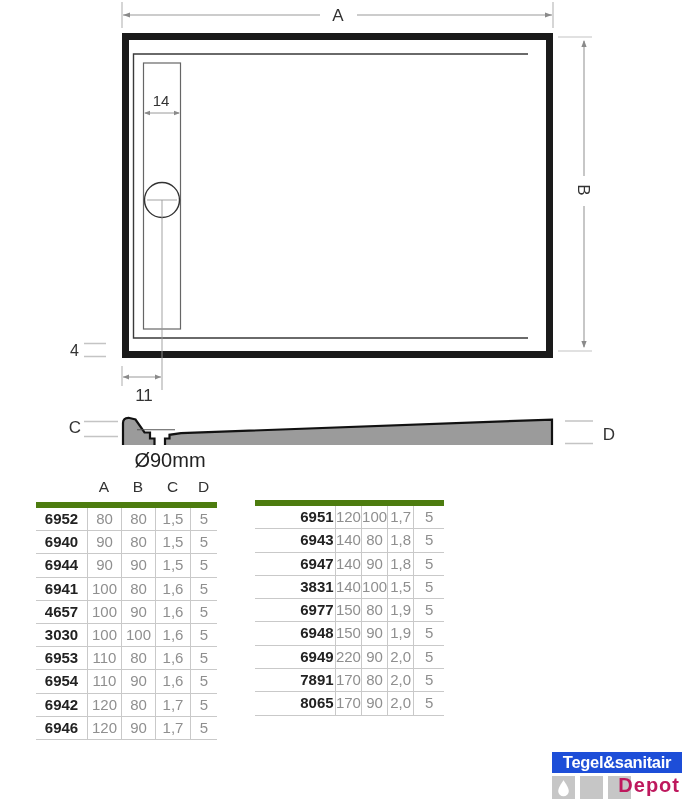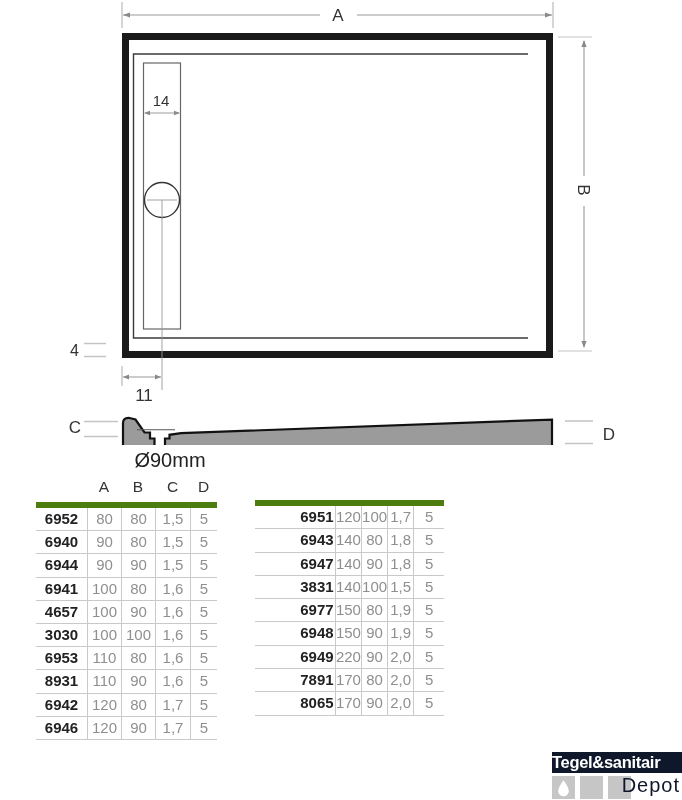--- a/index.html
+++ b/index.html
@@ -36,28 +36,28 @@
   
   .colhead{position:absolute;top:478px;height:22px;text-align:center;
     font-size:15.5px;font-weight:500;color:#333;}
   #head-a{left:87px;width:34px;}
   #head-b{left:121px;width:34px;}
   #head-c{left:155px;width:35px;}
   #head-d{left:190px;width:27px;}
   
   .logo-bar{
     position:absolute;left:552px;top:752px;width:130px;height:21px;
-    background:#0f172a;color:#fff;font-weight:bold;font-size:16.5px;
-    line-height:21px;letter-spacing:-0.3px;
+    background:#1d4ed8;color:#fff;font-weight:bold;font-size:16.5px;
+    line-height:21px;text-align:center;letter-spacing:-0.3px;
   }
   .logo-sq{position:absolute;top:776px;width:23px;height:23px;background:#c6c6c6;}
   #sq1{left:552px;} #sq2{left:580px;} #sq3{left:608px;}
   .logo-depot{
     position:absolute;top:774px;right:2px;width:96px;text-align:right;
-    font-size:20px;font-weight:400;color:#0f172a;letter-spacing:1px;
+    font-size:20px;font-weight:700;color:#be185d;letter-spacing:1px;
   }
 </style>
 </head>
 <body>
 
 <div id="page">
 
   <svg width="682" height="475" viewBox="0 0 682 475">
 
     <g>
@@ -173,21 +173,21 @@
         <span class="tcell">5</span>
       </div>
       <div class="trow">
         <span class="tcell">6953</span>
         <span class="tcell">110</span>
         <span class="tcell">80</span>
         <span class="tcell">1,6</span>
         <span class="tcell">5</span>
       </div>
       <div class="trow">
-        <span class="tcell">8931</span>
+        <span class="tcell">6954</span>
         <span class="tcell">110</span>
         <span class="tcell">90</span>
         <span class="tcell">1,6</span>
         <span class="tcell">5</span>
       </div>
       <div class="trow">
         <span class="tcell">6942</span>
         <span class="tcell">120</span>
         <span class="tcell">80</span>
         <span class="tcell">1,7</span>

